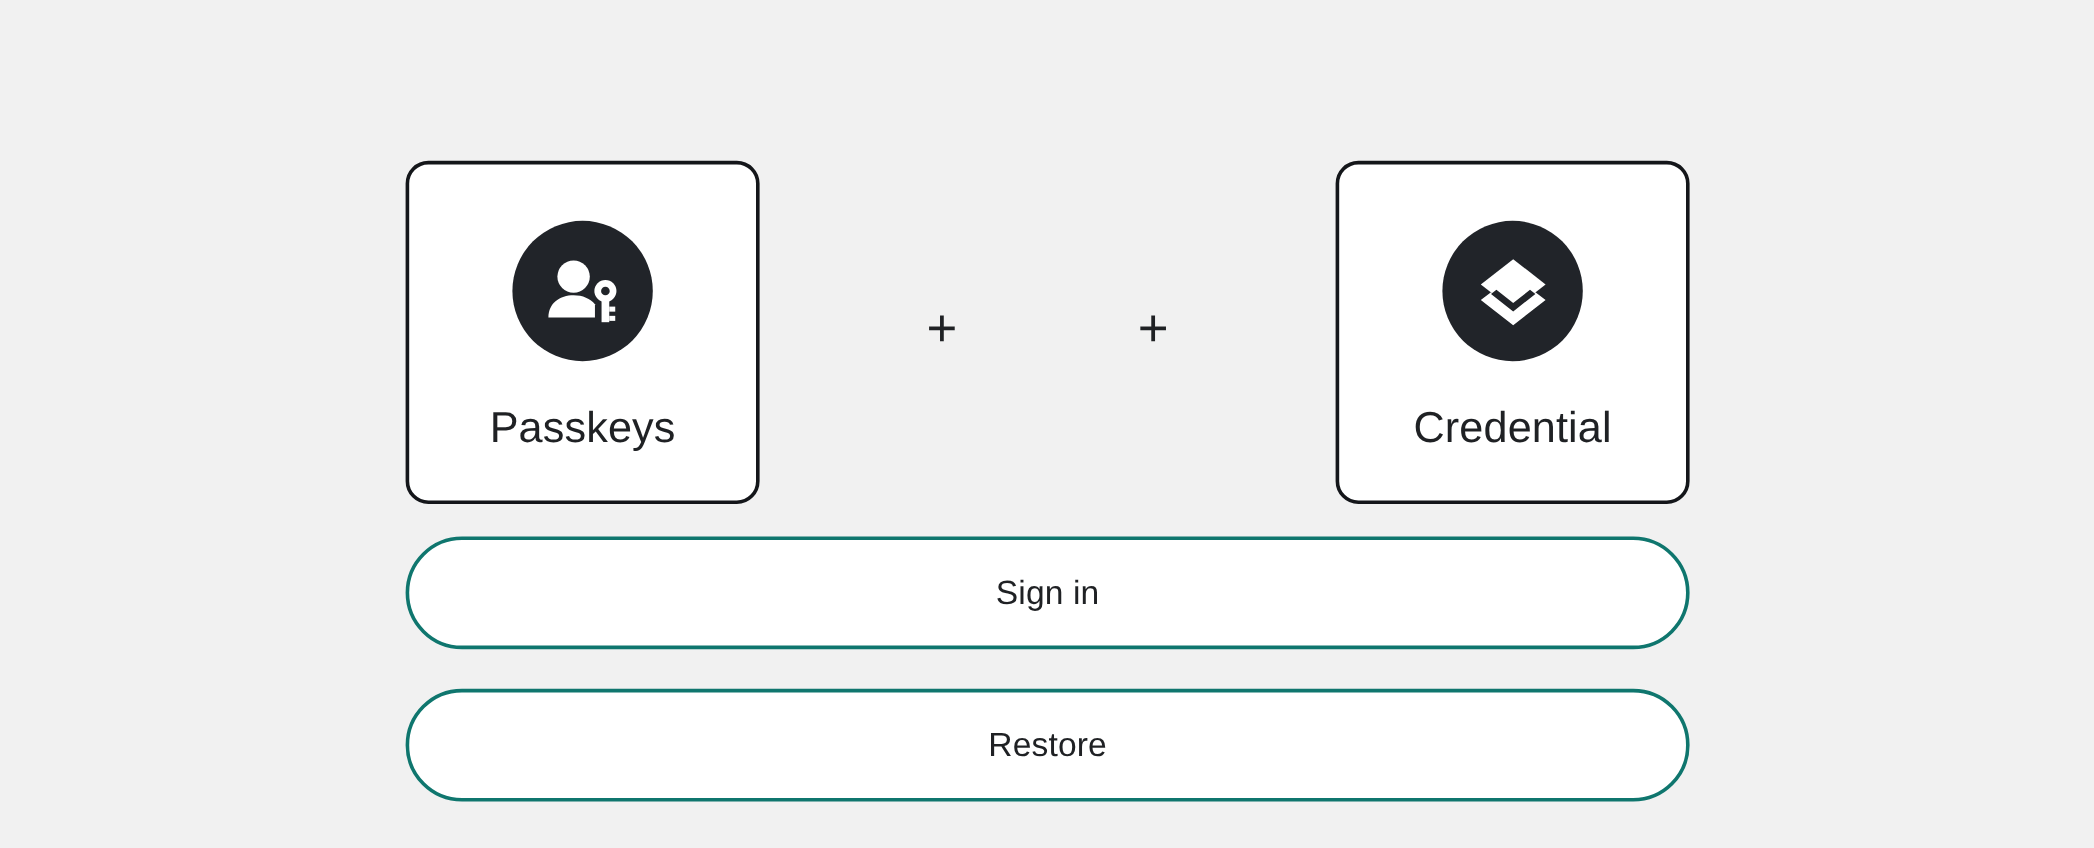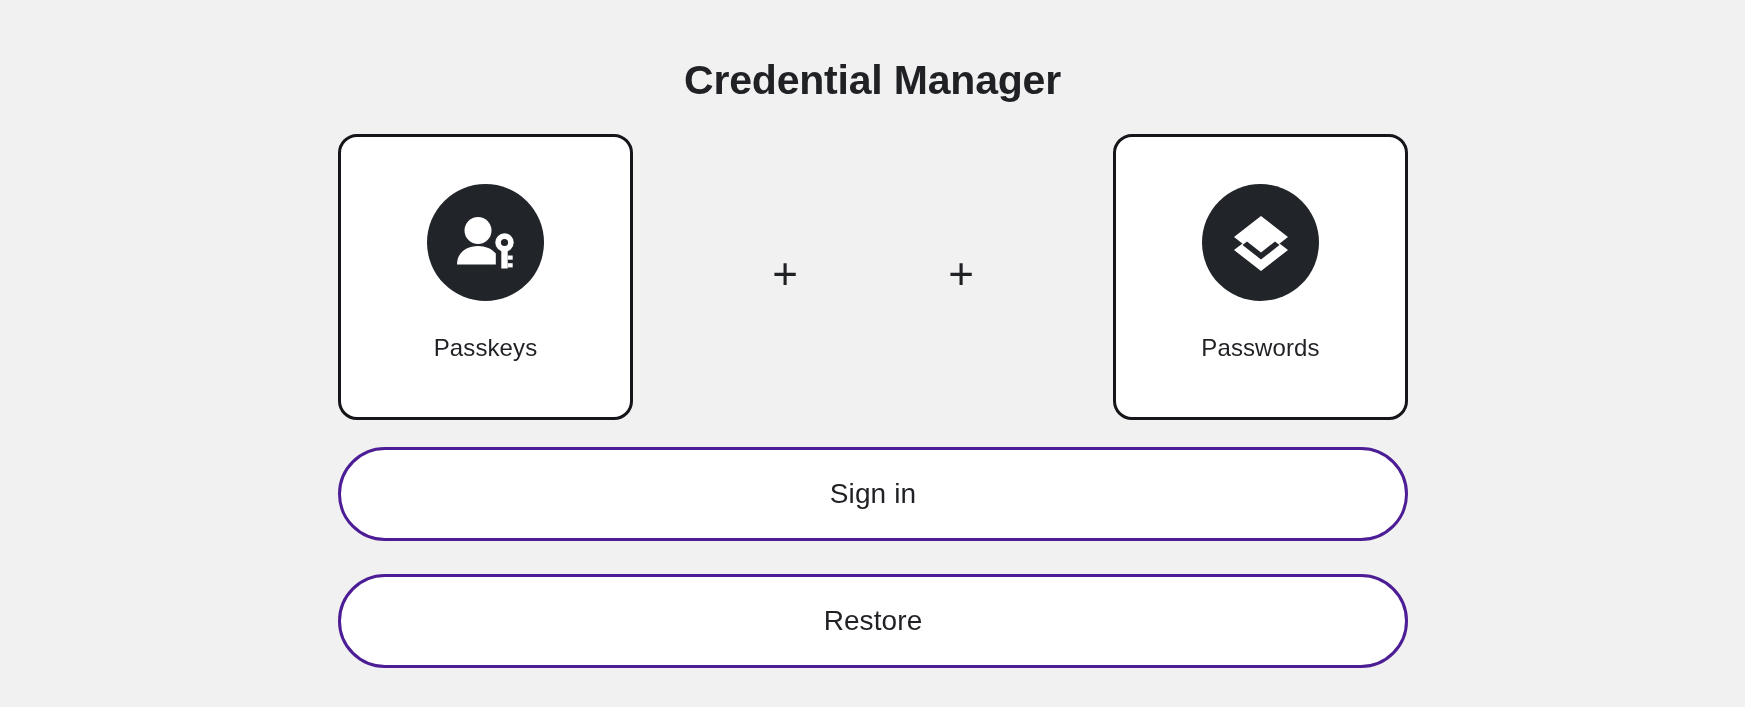--- a/index.html
+++ b/index.html
@@ -73,21 +73,21 @@
     justify-content: center;
     flex: none;
   }
 
   .icon-circle svg {
     display: block;
   }
 
   .card-label {
     margin-top: 33px;
-    font-size: 24px;
+    font-size: 36px;
     font-weight: 400;
     color: #1f2124;
     line-height: 1.2;
     letter-spacing: 0.1px;
   }
 
   .plus-sep {
     font-size: 44px;
     font-weight: 400;
     color: #1f2124;
@@ -99,21 +99,21 @@
   }
 
   
   .pill-btn {
     position: absolute;
     left: 338px;
     width: 1070px;
     height: 94px;
     box-sizing: border-box;
     background: #ffffff;
-    border: 3px solid #4c1d95;
+    border: 3px solid #0f766e;
     border-radius: 47px;
     display: flex;
     align-items: center;
     justify-content: center;
     font-family: "Liberation Sans", sans-serif;
     font-size: 28px;
     font-weight: 400;
     color: #1f2124;
     letter-spacing: 0.1px;
     padding: 0;
@@ -121,21 +121,20 @@
   }
 
   #signin-btn { top: 447px; }
   #restore-btn { top: 574px; }
 </style>
 </head>
 <body>
 
 <div class="page">
 
-  <h1 class="page-title">Credential Manager</h1>
 
   <div class="card-row">
 
     <div class="cred-card">
       <span class="icon-circle">
         <svg width="74" height="74" viewBox="0 0 74 74" aria-hidden="true">
 
           <circle cx="29" cy="24.5" r="13.5" fill="#ffffff"></circle>
 
           <path d="M8 58.5 C8 46.5 17.5 40 29 40 C36.5 40 43 42.8 46.8 47.6 L46.8 58.5 Z" fill="#ffffff"></path>
@@ -161,21 +160,21 @@
       <span class="icon-circle">
         <svg width="70" height="70" viewBox="0 0 70 70" aria-hidden="true">
 
           <path d="M35 8 L62 29 L35 50 L8 29 Z" fill="#ffffff"></path>
 
           <path d="M35 63 L8 42 L16.5 35.5 L35 49.8 L53.5 35.5 L62 42 Z" fill="#ffffff"></path>
 
           <path d="M35 44.5 L21 33.5 L16.5 37 L35 51.5 L53.5 37 L49 33.5 Z" fill="#212429"></path>
         </svg>
       </span>
-      <div class="card-label">Passwords</div>
+      <div class="card-label">Credential</div>
     </div>
 
   </div>
 
   <button class="pill-btn" id="signin-btn">Sign in</button>
 
   <button class="pill-btn" id="restore-btn">Restore</button>
 
 </div>
 

